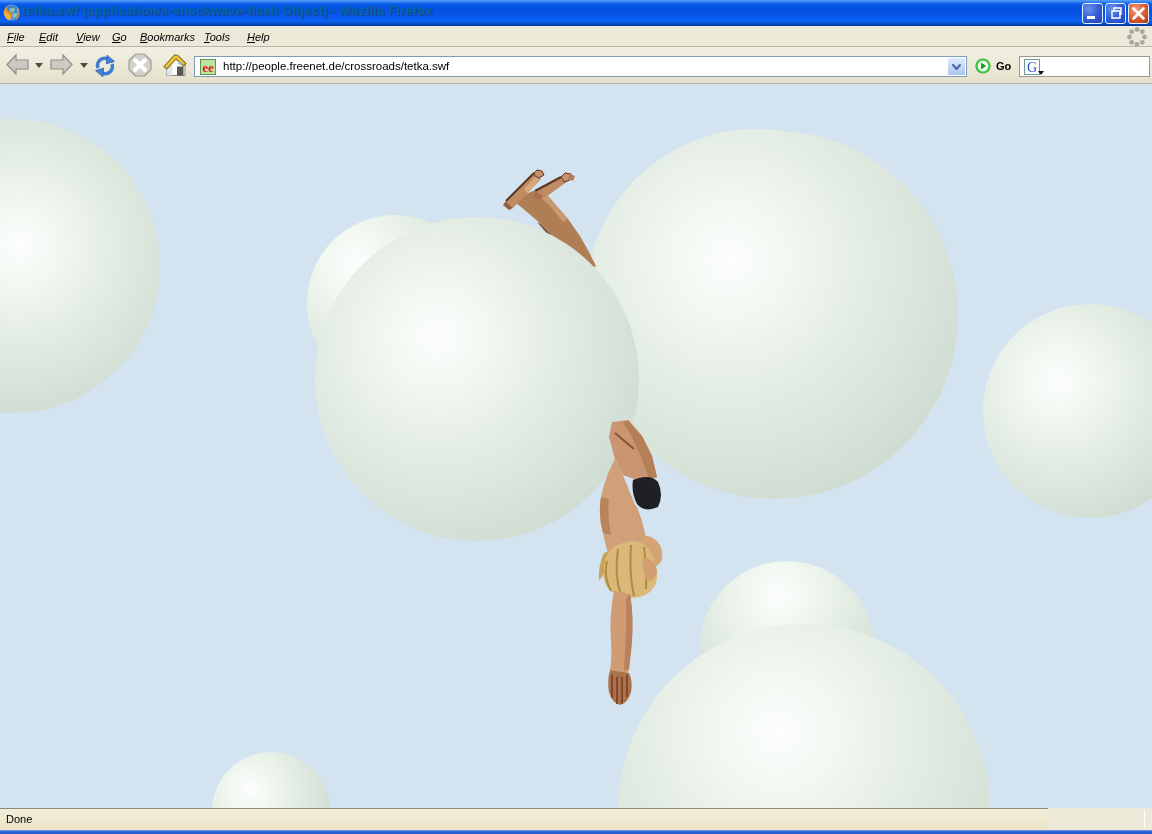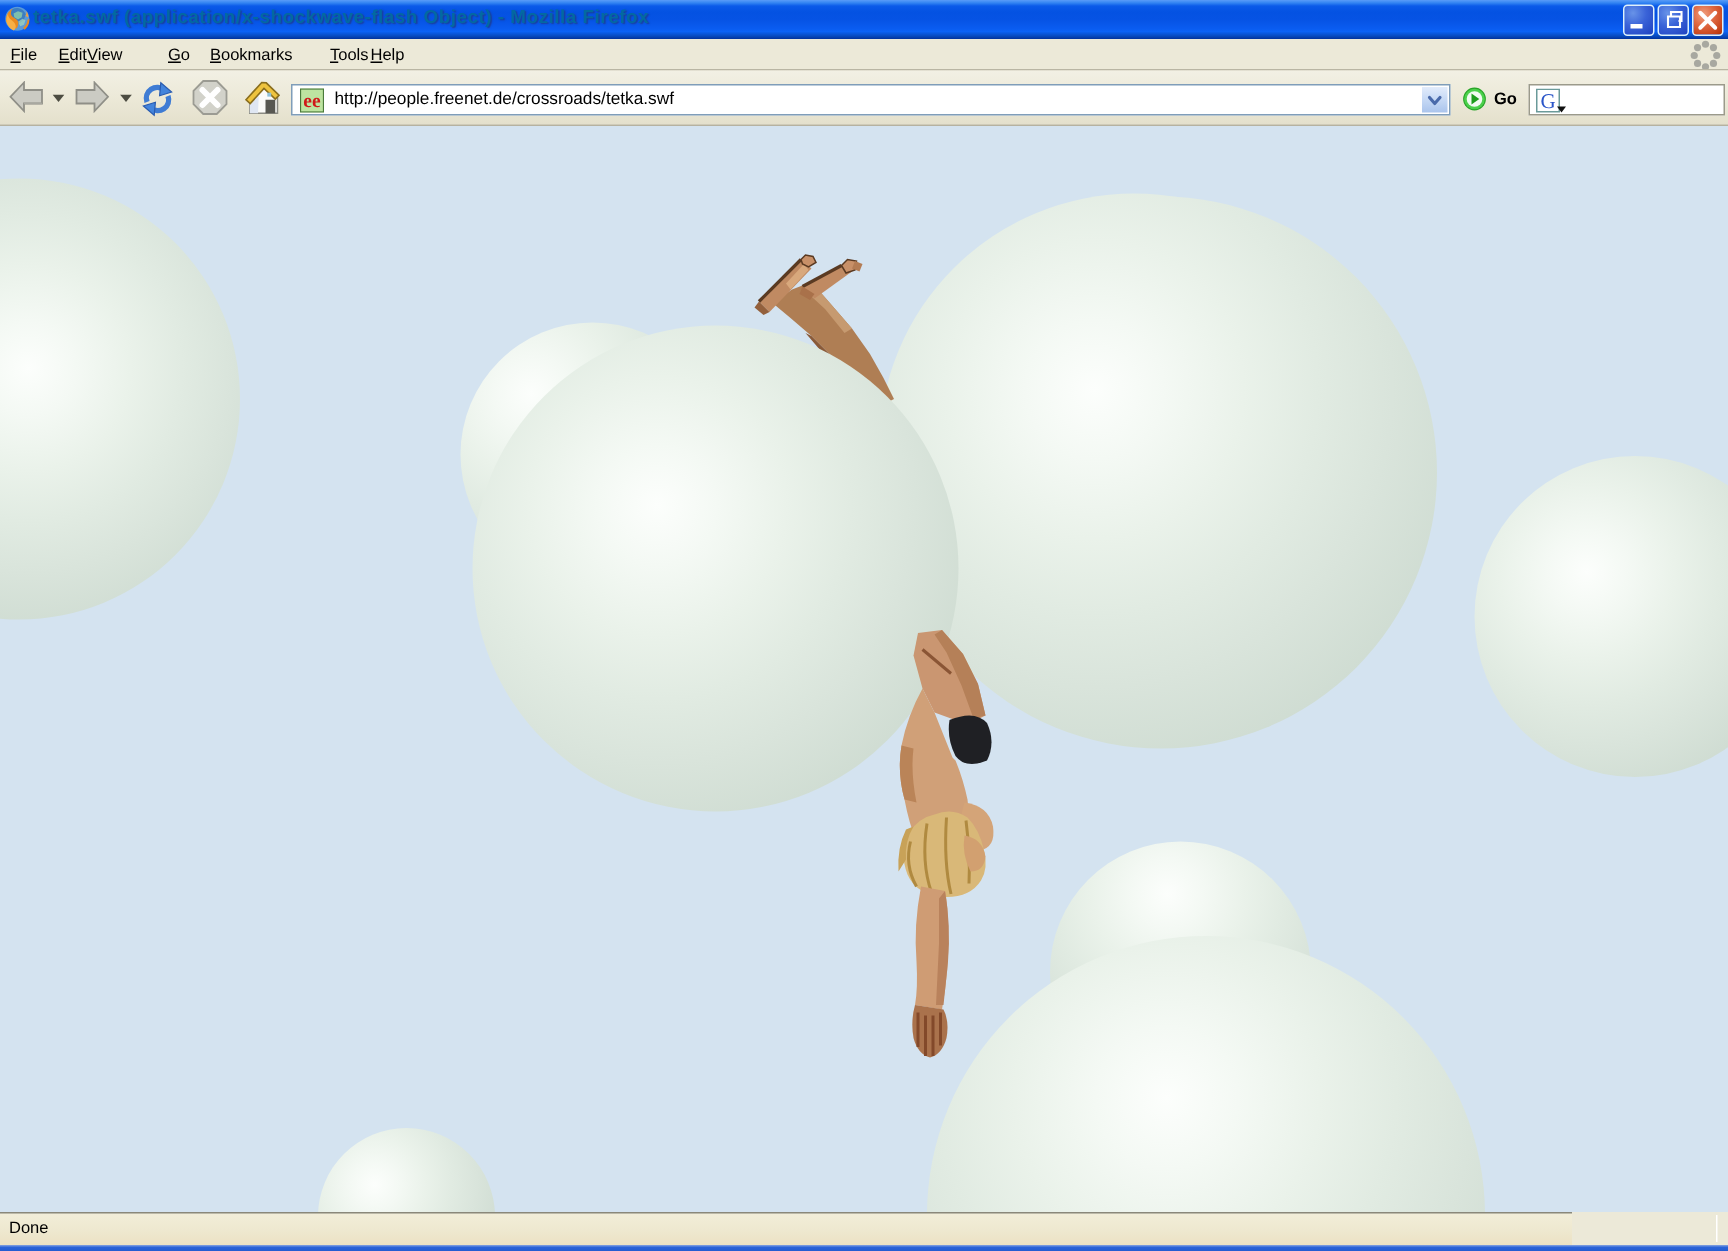--- a/index.html
+++ b/index.html
@@ -9,21 +9,21 @@
   
   #titlebar{left:0;top:0;width:1152px;height:26px;
     background:linear-gradient(180deg,#5a9cf8 0px,#3183f2 2px,#0b5ae9 4px,#0452e2 8px,#0653e4 13px,#0a5cf0 19px,#0c63f5 21px,#084bbf 24px,#03339c 26px);}
   #title-text{left:22px;top:4px;color:#0369a1;font-size:12.5px;font-weight:bold;
     letter-spacing:0.37px;text-shadow:1px 1px 1px #1b3e9b;white-space:nowrap;}
   .winbtn{top:3px;width:21px;height:21px;border-radius:3px;border:1px solid #dff1fb;box-sizing:border-box;}
   #btn-min,#btn-max{background:radial-gradient(circle at 30% 25%,#6893e8 0%,#3a63d8 45%,#1e41c0 100%);}
   #btn-close{background:radial-gradient(circle at 35% 30%,#f0a080 0%,#e06942 40%,#c23d14 85%,#a83000 100%);}
   
   #menubar{left:0;top:26px;width:1152px;height:21px;background:#ece9d8;}
-  .menu{top:31px;font-size:11px;color:#000;}
+  .menu{top:31px;font-size:11px;color:#000;font-style:italic;}
   .menu u{text-decoration:underline;}
   #menusep{left:0;top:46px;width:1152px;height:1px;background:#b9b5a3;}
   
   #toolbar{left:0;top:47px;width:1152px;height:37px;
     background:linear-gradient(180deg,#f2f0e4 0%,#ece9d8 50%,#e4e0cc 100%);
     border-bottom:1px solid #b6b2a0;box-sizing:border-box;}
   #urlbar{left:194px;top:9px;width:773px;height:21px;background:#fff;
     border:1px solid #7f9db9;box-sizing:border-box;}
   #urltext{left:28px;top:3px;font-size:11.5px;color:#000;white-space:nowrap;}
   #urldrop{right:1px;top:1px;width:17px;height:17px;
@@ -68,24 +68,24 @@
     <path d="M7 8h8v7H7z" fill="none" stroke="#fff" stroke-width="1.4"></path>
     <path d="M9 8V5h7v6h-2" fill="none" stroke="#fff" stroke-width="1.4"></path>
   </svg>
   <svg class="abs" style="left:1128px;top:3px" width="21" height="21" viewBox="0 0 21 21">
     <path d="M5.5 5.5l10 10M15.5 5.5l-10 10" stroke="#fff" stroke-width="2.6" stroke-linecap="round"></path>
   </svg>
 
   <div id="menubar" class="abs"></div>
   <div class="menu abs" style="left:7px"><u>F</u>ile</div>
   <div class="menu abs" style="left:39px"><u>E</u>dit</div>
-  <div class="menu abs" style="left:58px"><u>V</u>iew</div>
+  <div class="menu abs" style="left:76px"><u>V</u>iew</div>
   <div class="menu abs" style="left:112px"><u>G</u>o</div>
   <div class="menu abs" style="left:140px"><u>B</u>ookmarks</div>
-  <div class="menu abs" style="left:220px"><u>T</u>ools</div>
+  <div class="menu abs" style="left:204px"><u>T</u>ools</div>
   <div class="menu abs" style="left:247px"><u>H</u>elp</div>
   <svg class="abs" style="left:1126px;top:26px" width="22" height="21" viewBox="0 0 22 21">
     <g fill="#a8a8a0">
       <circle cx="11" cy="3.5" r="2.4"></circle>
       <circle cx="16.3" cy="5.7" r="2.4"></circle>
       <circle cx="18.5" cy="11" r="2.4"></circle>
       <circle cx="16.3" cy="16.3" r="2.4"></circle>
       <circle cx="11" cy="18.5" r="2.4"></circle>
       <circle cx="5.7" cy="16.3" r="2.4"></circle>
       <circle cx="3.5" cy="11" r="2.4"></circle>

